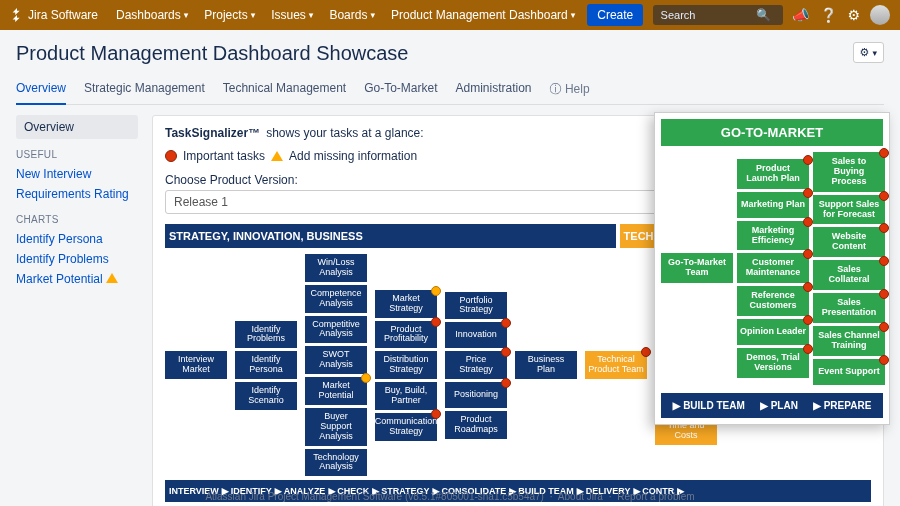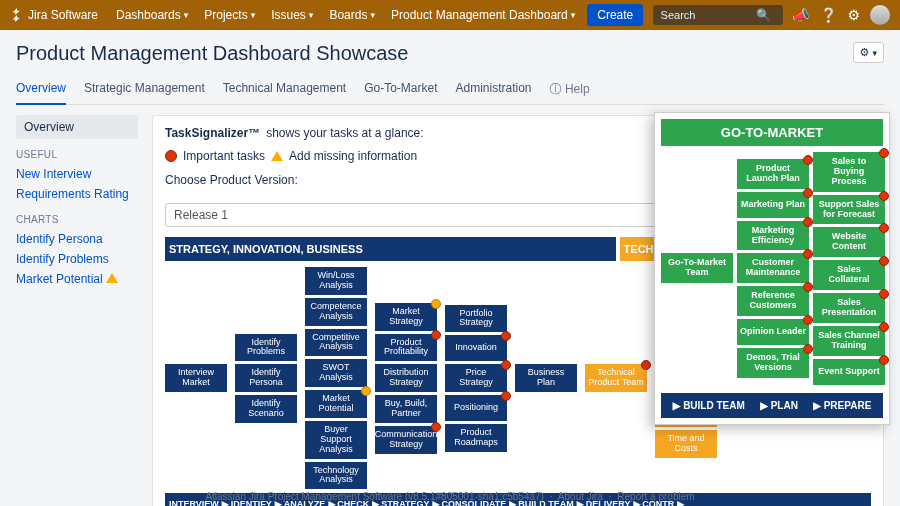--- a/index.html
+++ b/index.html
@@ -29,21 +29,21 @@
 .side-active{background:#e6e8eb;color:#172b4d;padding:5px 8px;border-radius:3px;margin-bottom:6px}
 .side-head{font-size:10px;color:#6b778c;text-transform:uppercase;margin:10px 0 4px;letter-spacing:.3px}
 .side-link{padding:3px 0;cursor:pointer}
 .main{flex:1;border:1px solid #e0e0e0;border-radius:3px;background:#fff;padding:10px 12px;position:relative;overflow:visible}
 .ts-row{display:flex;align-items:center;gap:6px;font-size:12px}
 .ts-row .help{margin-left:auto;color:#0052cc}
 .hcircle{border:2px solid #0052cc;color:#0052cc;width:18px;height:18px;border-radius:50%;display:flex;align-items:center;justify-content:center;font-weight:700}
 .dot-r{width:12px;height:12px;border-radius:50%;background:#de350b;border:1px solid #8b2508;display:inline-block}
 .dot-y{width:0;height:0;border-left:6px solid transparent;border-right:6px solid transparent;border-bottom:10px solid #ffab00;display:inline-block}
 .choose{margin-top:8px;font-size:12px}
-.sel{border:1px solid #ccc;border-radius:3px;padding:4px 8px;margin-top:16px;display:flex;align-items:center;color:#555}
+.sel{border:1px solid #ccc;border-radius:3px;padding:4px 8px;margin-top:3px;display:flex;align-items:center;color:#555}
 .board{margin-top:10px;position:relative}
 .hdr-row{display:flex;gap:4px}
 .hdr{flex:1;text-align:left;color:#fff;font-size:11px;font-weight:700;padding:6px 4px}
 .h-blue{background:#12366f}
 .h-orange{background:#f5a623}
 .grid{display:flex;gap:8px;margin-top:6px;align-items:center}
 .col{display:flex;flex-direction:column;gap:3px;align-items:center}
 .card{background:#12366f;color:#fff;font-size:9px;text-align:center;padding:4px 3px;width:62px;min-height:26px;display:flex;align-items:center;justify-content:center;position:relative;line-height:1.1}
 .card.o{background:#f5a623}
 .card .bi{position:absolute;top:-4px;right:-4px;width:10px;height:10px;border-radius:50%;background:#de350b;border:1px solid #8b2508}

